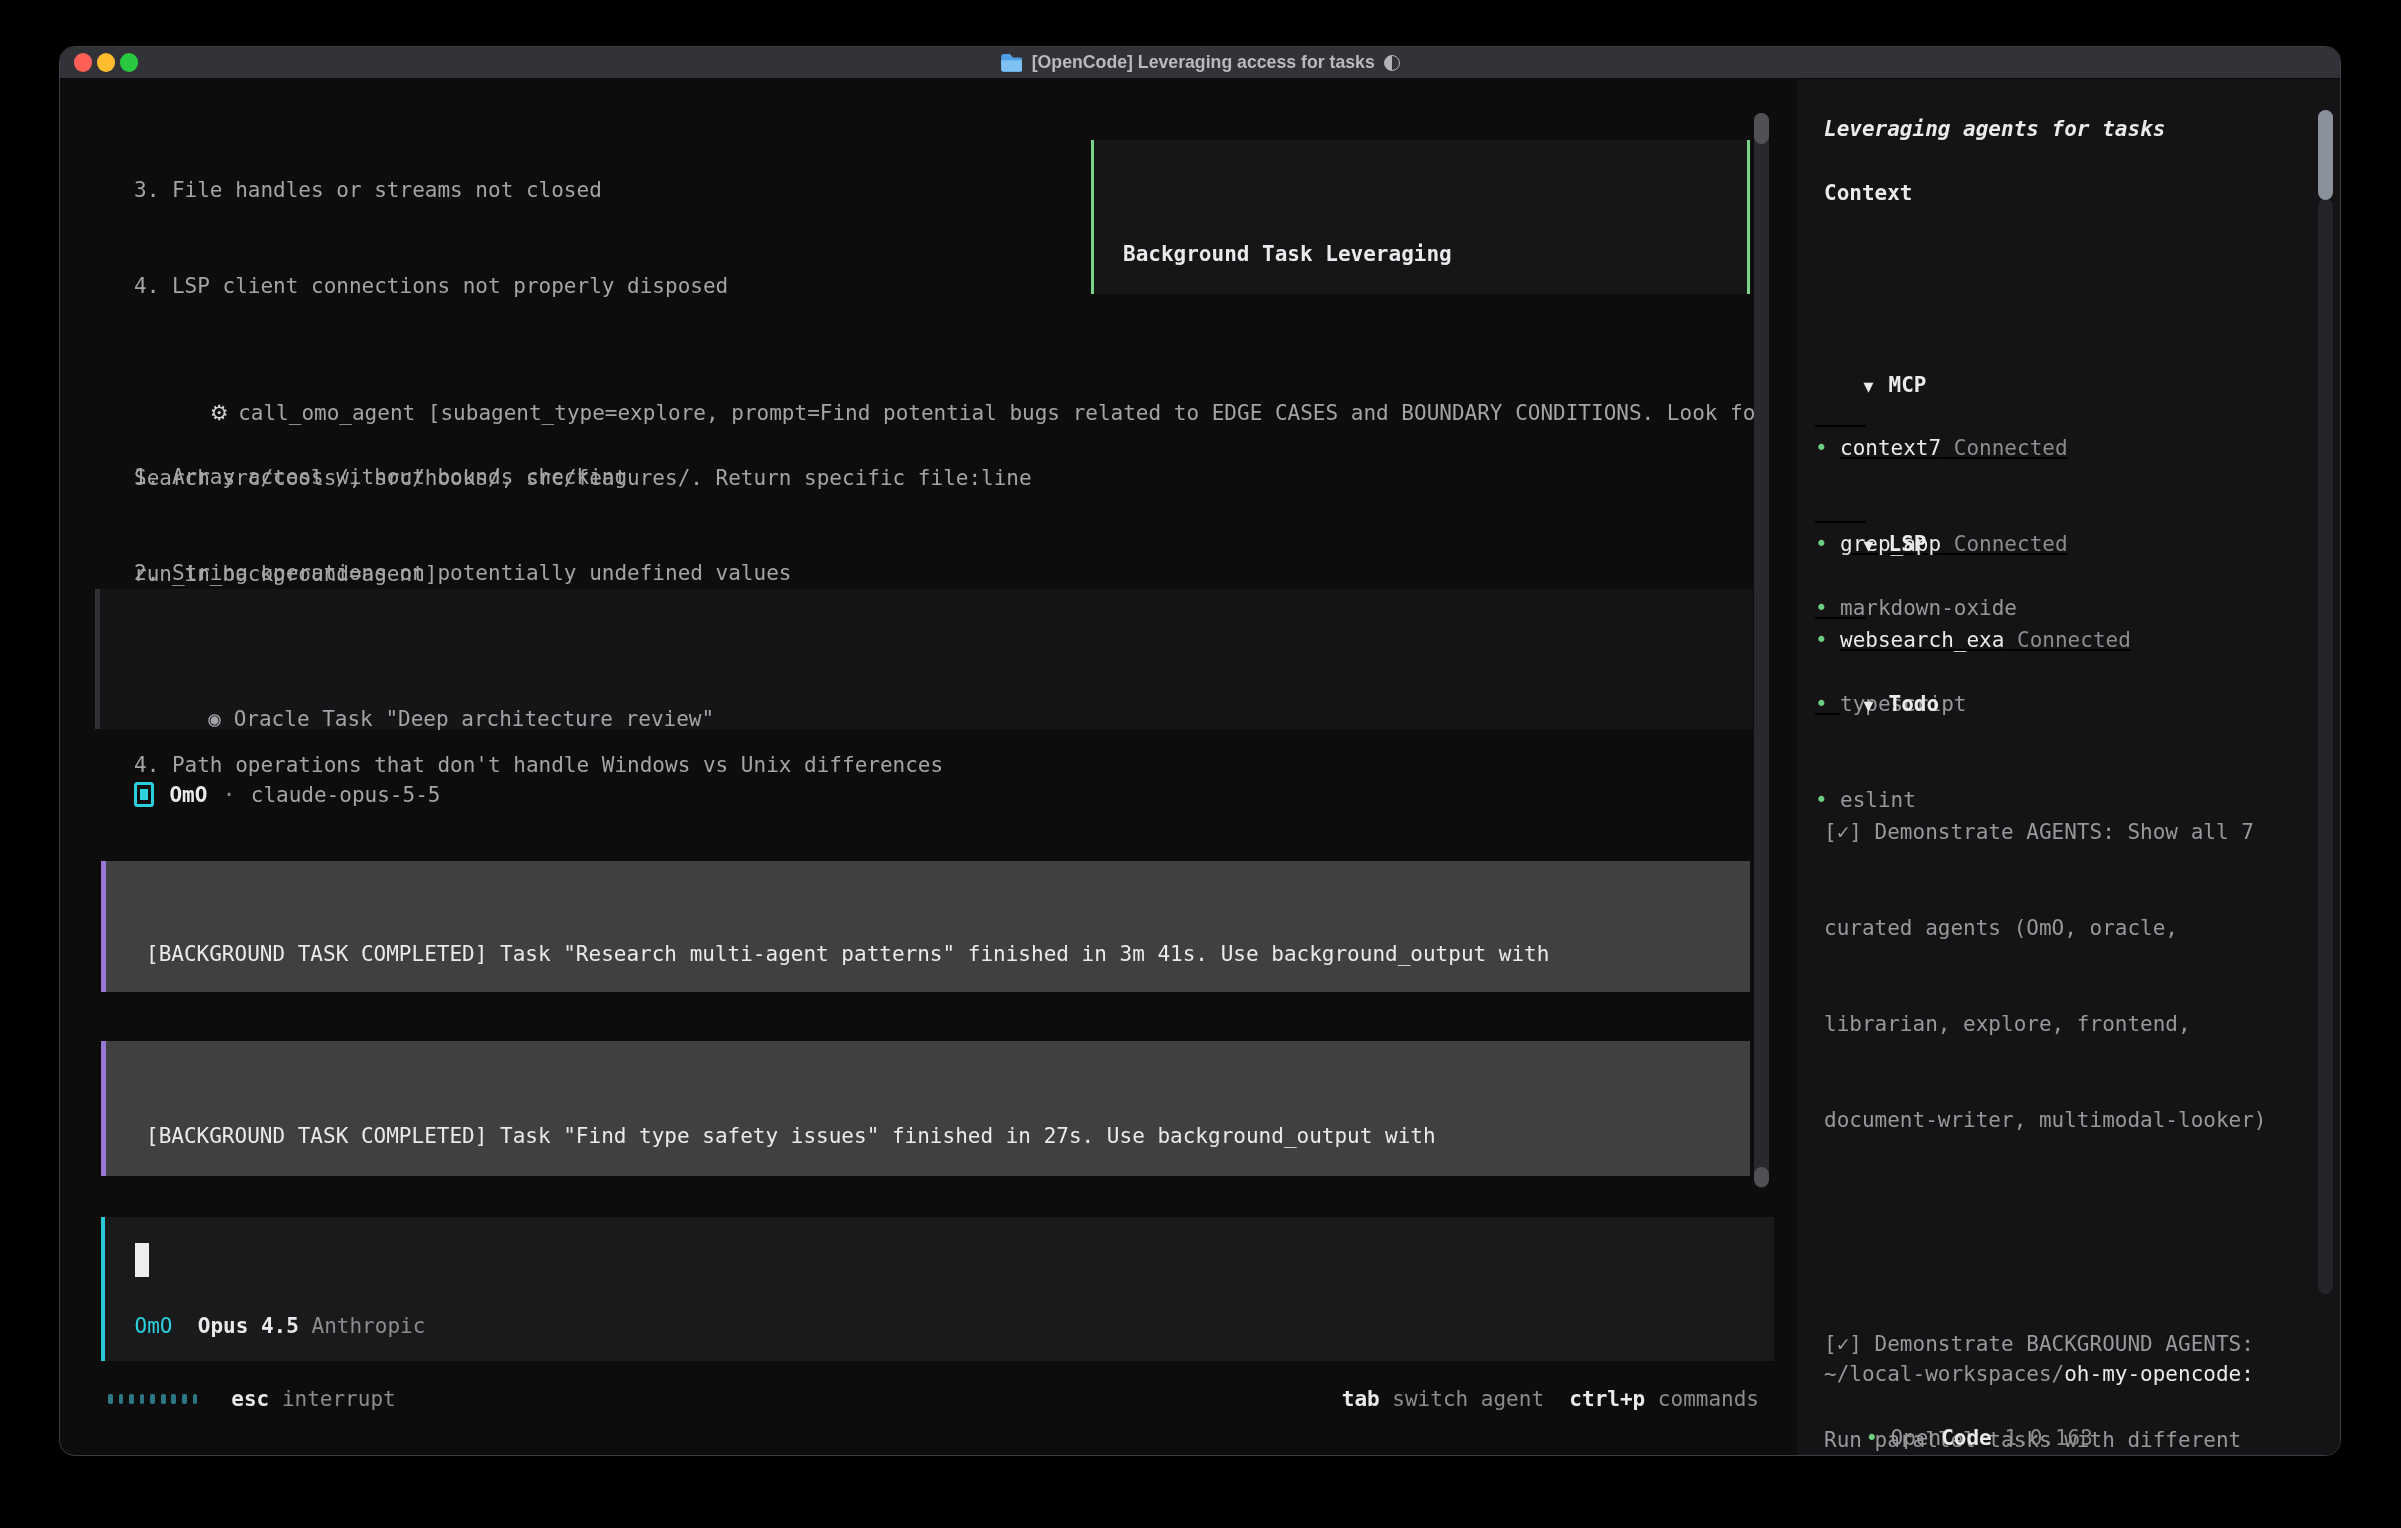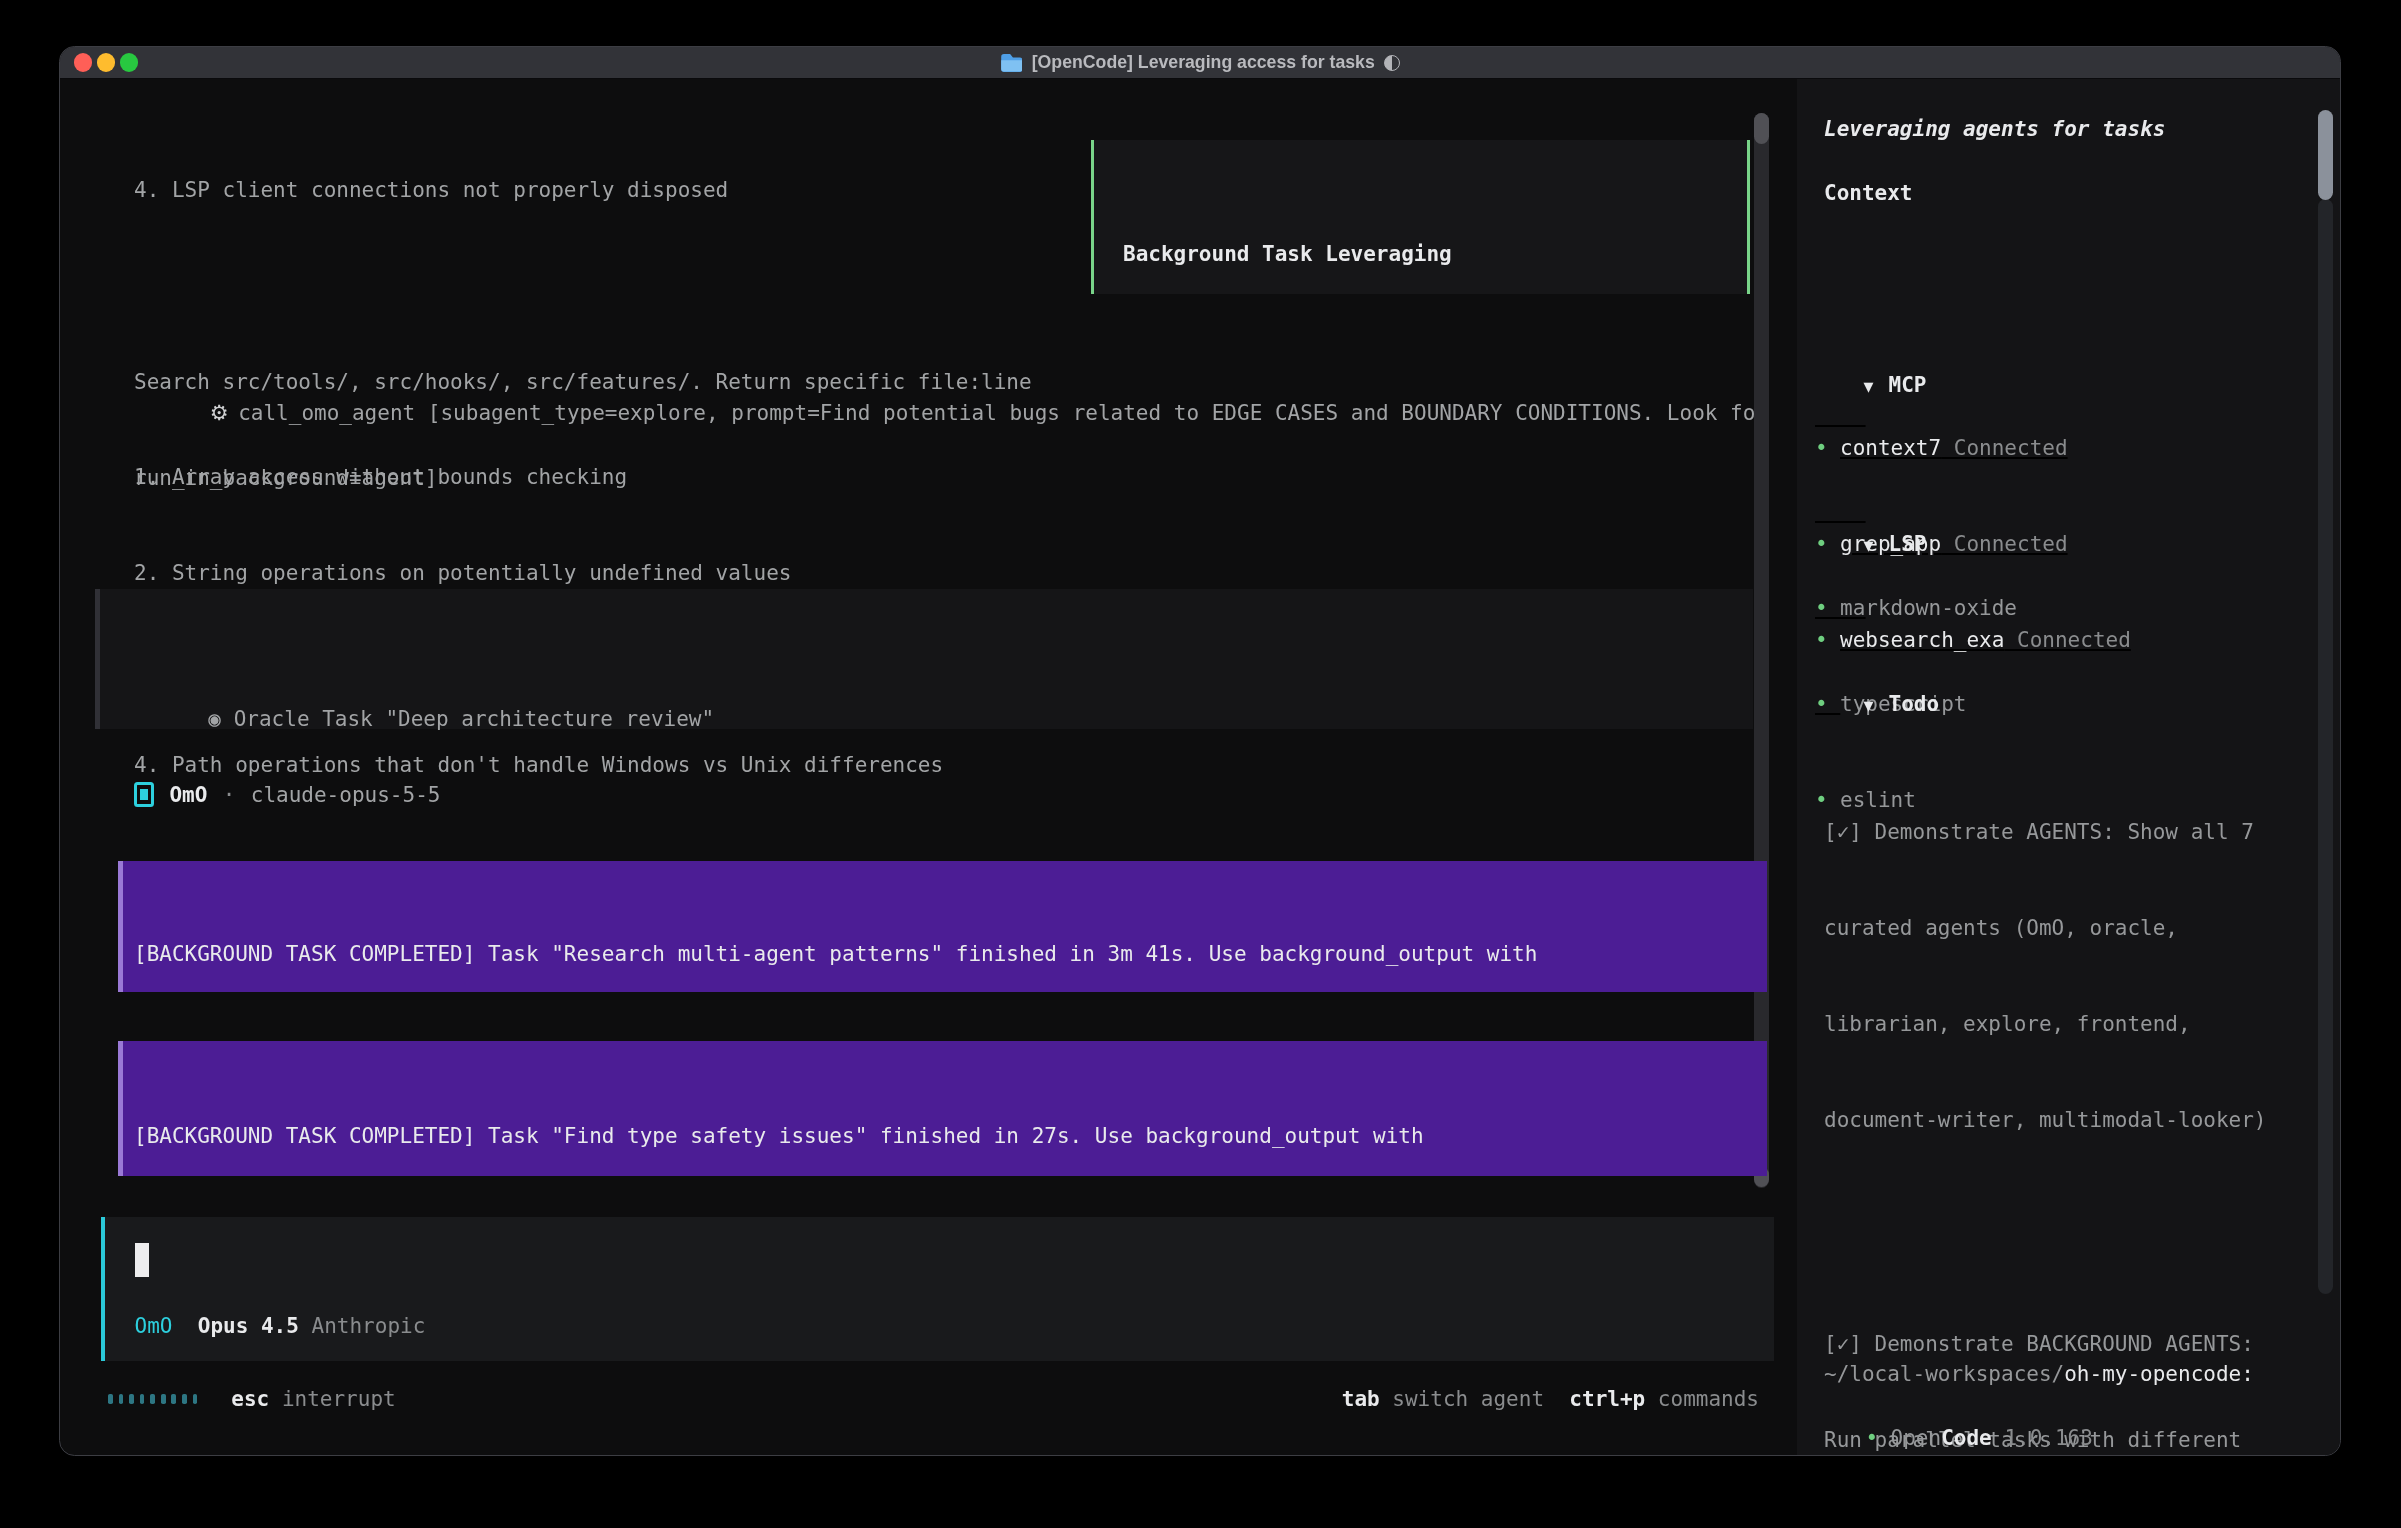--- a/index.html
+++ b/index.html
@@ -41,22 +41,22 @@
   .panel-oracle {
     position:absolute; left:35px; top:542px; width:1658px; height:140px;
     background:#151517; border-left:5.9px solid #303036; box-sizing:border-box;
     padding:17.7px 0 0 32.5px;
   }
   .omo-header { position:absolute; left:74px; top:730px; height:35px; display:flex; align-items:center; gap:15.4px; }
   .omo-icon { width:20px; height:25px; border:3px solid #2dd0de; border-radius:3.5px;
     box-sizing:border-box; display:flex; align-items:center; justify-content:center; }
   .omo-icon .fill { width:8.3px; height:11.8px; background:#2dd0de; }
   .task-block {
-    position:absolute; left:58px; width:1649px; background:#4c1d95;
-    border-left:5.9px solid #9a79d6; box-sizing:border-box; padding-left:11px;
+    position:absolute; left:41px; width:1649px; background:#404040;
+    border-left:5.9px solid #9a79d6; box-sizing:border-box; padding-left:40px;
   }
   .task-meta { display:flex; align-items:center; gap:15.4px; height:32px; }
   .badge { display:inline-block; background:#a78edb; color:#141418; font-weight:bold;
     font-size:20px; line-height:29.5px; padding:0 11.8px; border-radius:1.8px; }
   .input-panel {
     position:absolute; left:41px; top:1170px; width:1673px; height:144px;
     background:#191a1c; border-left:4.7px solid #2bc9d9; box-sizing:border-box;
   }
   .cursor { position:absolute; left:29.5px; top:26px; width:14px; height:34px; background:#ededee; }
   .model-row { position:absolute; left:29.5px; top:93px; display:flex; gap:0; }
@@ -93,20 +93,21 @@
         <path d="M2 13 h38 v15 q0 5-5 5 H7 q-5 0-5-5 z" fill="#7fc1f2"></path>
       </svg>
       <span>[OpenCode] Leveraging access for tasks</span>
       <span class="halfmoon"></span>
     </div>
   </div>
 
   <div class="sidebar-bg"></div>
 
   <div class="abs mono t-gray" style="left:74px; top:63px;">
+    <div class="row">3. File handles or streams not closed</div>
     <div class="row">4. LSP client connections not properly disposed</div>
     <div class="row"></div>
     <div class="row">Search src/tools/, src/hooks/, src/features/. Return specific file:line</div>
     <div class="row">run_in_background=agent]</div>
   </div>
 
   <div class="abs mono t-gray" style="left:74px; top:254px;">
     <div class="row">
       <span style="font-family:&quot;DejaVu Sans&quot;,sans-serif; color:#cfd0d2; margin-right:9.5px;">⚙</span><span>call_omo_agent [subagent_type=explore, prompt=Find potential bugs related to EDGE CASES and BOUNDARY CONDITIONS. Look for</span>
     </div>

